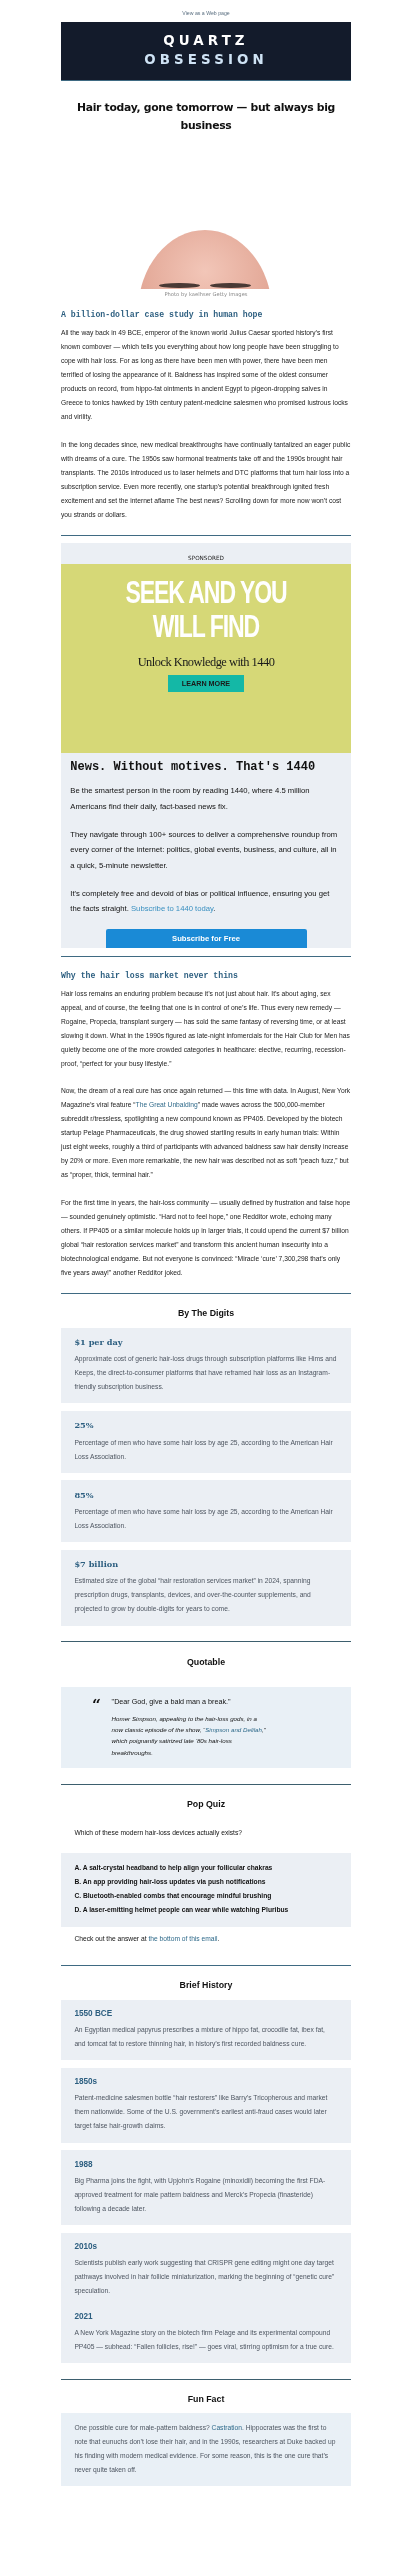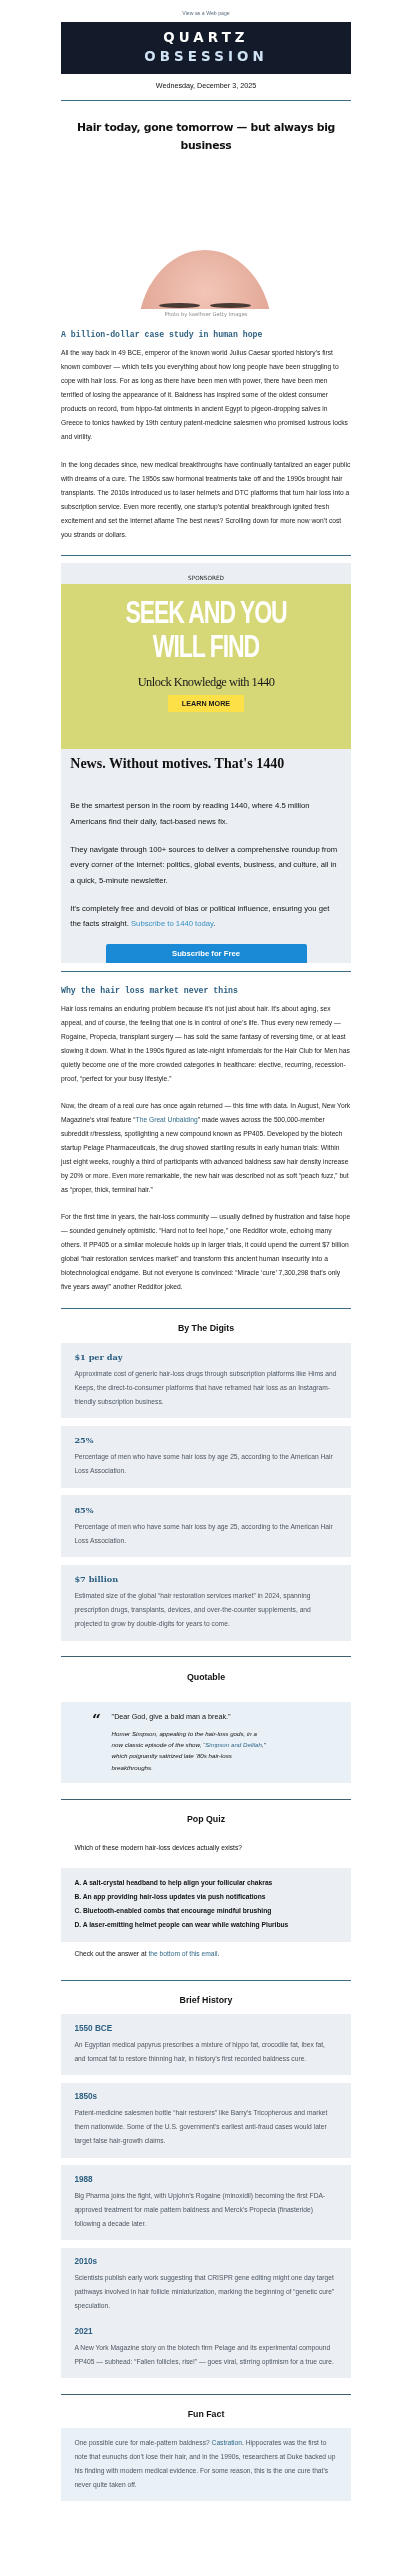--- a/index.html
+++ b/index.html
@@ -1,40 +1,40 @@
 <!DOCTYPE html>
 <html style="font-size:8.2px"><head>
 <meta charset="utf-8">
 <style>
   * { box-sizing: border-box; margin: 0; padding: 0; }
   body { background: #ffffff; font-family: "Liberation Sans", sans-serif; color: #111; }
   .wrap { width: 290px; margin: 0 auto; }
   a { color: #2f6a8a; text-decoration: none; }
   .view-web { text-align: center; font-size: 5.2px; color: #5a6f80; padding-top: 10.3px; height: 21.6px; }
-  .masthead { background: #131b2b; height: 52px; display: flex; flex-direction: column; align-items: center; justify-content: center; }
+  .masthead { background: #131b2b; height: 58px; display: flex; flex-direction: column; align-items: center; justify-content: center; }
   .mh-quartz { color: #ffffff; font-family: "DejaVu Sans", sans-serif; font-weight: bold; font-size: 13.4px; letter-spacing: 4.1px; line-height: 17.5px; }
   .mh-obs { color: #cfe3f5; font-family: "DejaVu Sans", sans-serif; font-weight: bold; font-size: 13.4px; letter-spacing: 4.1px; line-height: 19.6px; }
   .date { text-align: center; font-size: 7.2px; padding: 7.7px 0 9.3px; color: #111; }
   .rule { border-top: 1.5px solid #3f6a82; }
   .rule2 { border-top: 1.5px solid #3d5f6e; margin-top: 15.5px; }
   .headline { text-align: center; font-family: "DejaVu Sans", sans-serif; font-size: 10.8px; line-height: 17.5px; padding: 18.5px 10.3px 0; letter-spacing: -0.3px; }
   .hero { height: 134px; margin-top: 20.6px; position: relative; overflow: hidden; }
   .head-shape { position: absolute; left: 77px; top: 75px; width: 134px; height: 103px; border-radius: 50% 50% 0 0 / 80% 80% 0 0; background: radial-gradient(ellipse at 50% 40%, #f2c6b8, #e3a897 70%, #c9b3ad 100%); }
   .brow { position: absolute; top: 128px; width: 41px; height: 5.2px; background: #4a3a35; border-radius: 50%; }
   .caption { text-align: center; font-family: "DejaVu Sans", sans-serif; font-size: 5.2px; color: #8a8a8a; padding-top: 2.1px; }
   h2.sec { font-family: Liberation Mono, monospace; color: #2d5f80; font-size: 8.2px; font-weight: bold; margin: 13.4px 0 7.2px; }
   p.body { font-size: 6.7px; line-height: 14px; color: #222; margin-bottom: 13.4px; }
   .sponsor { background: #ebeff4; margin-top: 7.2px; padding-top: 11.3px; }
   .sp-label { text-align: center; font-family: "DejaVu Sans", sans-serif; font-size: 5.7px; color: #222; margin-bottom: 3.6px; }
-  .ad-img { background: #d6d877; height: 165px; position: relative; text-align: center; overflow: hidden; }
+  .ad-img { background: #d6d877; height: 189px; position: relative; text-align: center; overflow: hidden; }
   .ad-big { font-family: "Liberation Sans", sans-serif; font-weight: bold; color: #ffffff; font-size: 32px; line-height: 34px; letter-spacing: -1.5px; transform: scaleX(0.72); padding-top: 10.3px; }
   .ad-sub { font-family: "Liberation Serif", serif; font-size: 12.4px; color: #1a1a1a; margin-top: 12.4px; letter-spacing: -0.5px; }
-  .ad-btn { display: inline-block; background: #fde047; color: #1a1a1a; font-weight: bold; font-size: 7.2px; padding: 4.1px 11.3px; width: 76px; margin-top: 5.2px; }
+  .ad-btn { display: inline-block; background: #14b8a6; color: #1a1a1a; font-weight: bold; font-size: 7.2px; padding: 4.1px 11.3px; width: 76px; margin-top: 5.2px; }
   .sp-body { padding: 7.2px 9.3px 0; }
-  .sp-title { font-family: Liberation Serif, serif; font-size: 14px; font-weight: bold; color: #111; margin-bottom: 26px; }
+  .sp-title { font-family: Liberation Mono, monospace; font-size: 12px; font-weight: bold; color: #111; margin-bottom: 9px; }
   .sp-body p { font-size: 7.7px; line-height: 15.5px; color: #111; margin-bottom: 12.4px; }
   .sp-btn { display: block; width: 201px; margin: 0 auto; background: #1a8ad6; color: #fff; text-align: center; font-weight: bold; font-size: 7.7px; padding: 5.2px 0; border-radius: 2.1px 2.1px 0 0; }
   h3.center { text-align: center; font-size: 8.8px; font-weight: bold; color: #111; margin: 14.4px 0 9.3px; }
   .card { background: #ebeff4; padding: 7.2px 13.4px 9.3px; margin-bottom: 7.7px; }
   .card h4.serif { font-family: "DejaVu Serif", serif; font-size: 8.2px; color: #2d5f80; margin: 2.1px 0 5.2px; }
   .card h4.sans { font-family: "Liberation Sans", sans-serif; font-size: 8.2px; color: #2d5f80; margin: 2.1px 0 5.2px; }
   .card p { font-size: 6.7px; line-height: 14px; color: #4d5560; }
   .quote { background: #e9f0f6; padding: 10.3px 0 10.3px 31px; display: flex; margin-top: 20.6px; }
   .quote-mark { font-family: "DejaVu Serif", serif; font-size: 15.5px; font-weight: bold; width: 19.6px; line-height: 15.5px; color: #111; }
   .quote-text { font-size: 7.2px; color: #111; margin-bottom: 6.2px; }
@@ -49,21 +49,20 @@
 
 <div class="wrap">
 
   <div class="view-web">View as a Web page</div>
 
   <div class="masthead">
     <div class="mh-quartz">QUARTZ</div>
     <div class="mh-obs">OBSESSION</div>
   </div>
 
-  <div class="date">Wednesday, December 3, 2025</div>
   <div class="rule"></div>
 
   <h1 class="headline">Hair today, gone tomorrow — but always big business</h1>
 
   <div class="hero">
     <div class="head-shape"></div>
     <div class="brow" style="left:98px"></div>
     <div class="brow" style="left:149px"></div>
   </div>
   <div class="caption">Photo by kaelhser Getty Images</div>

